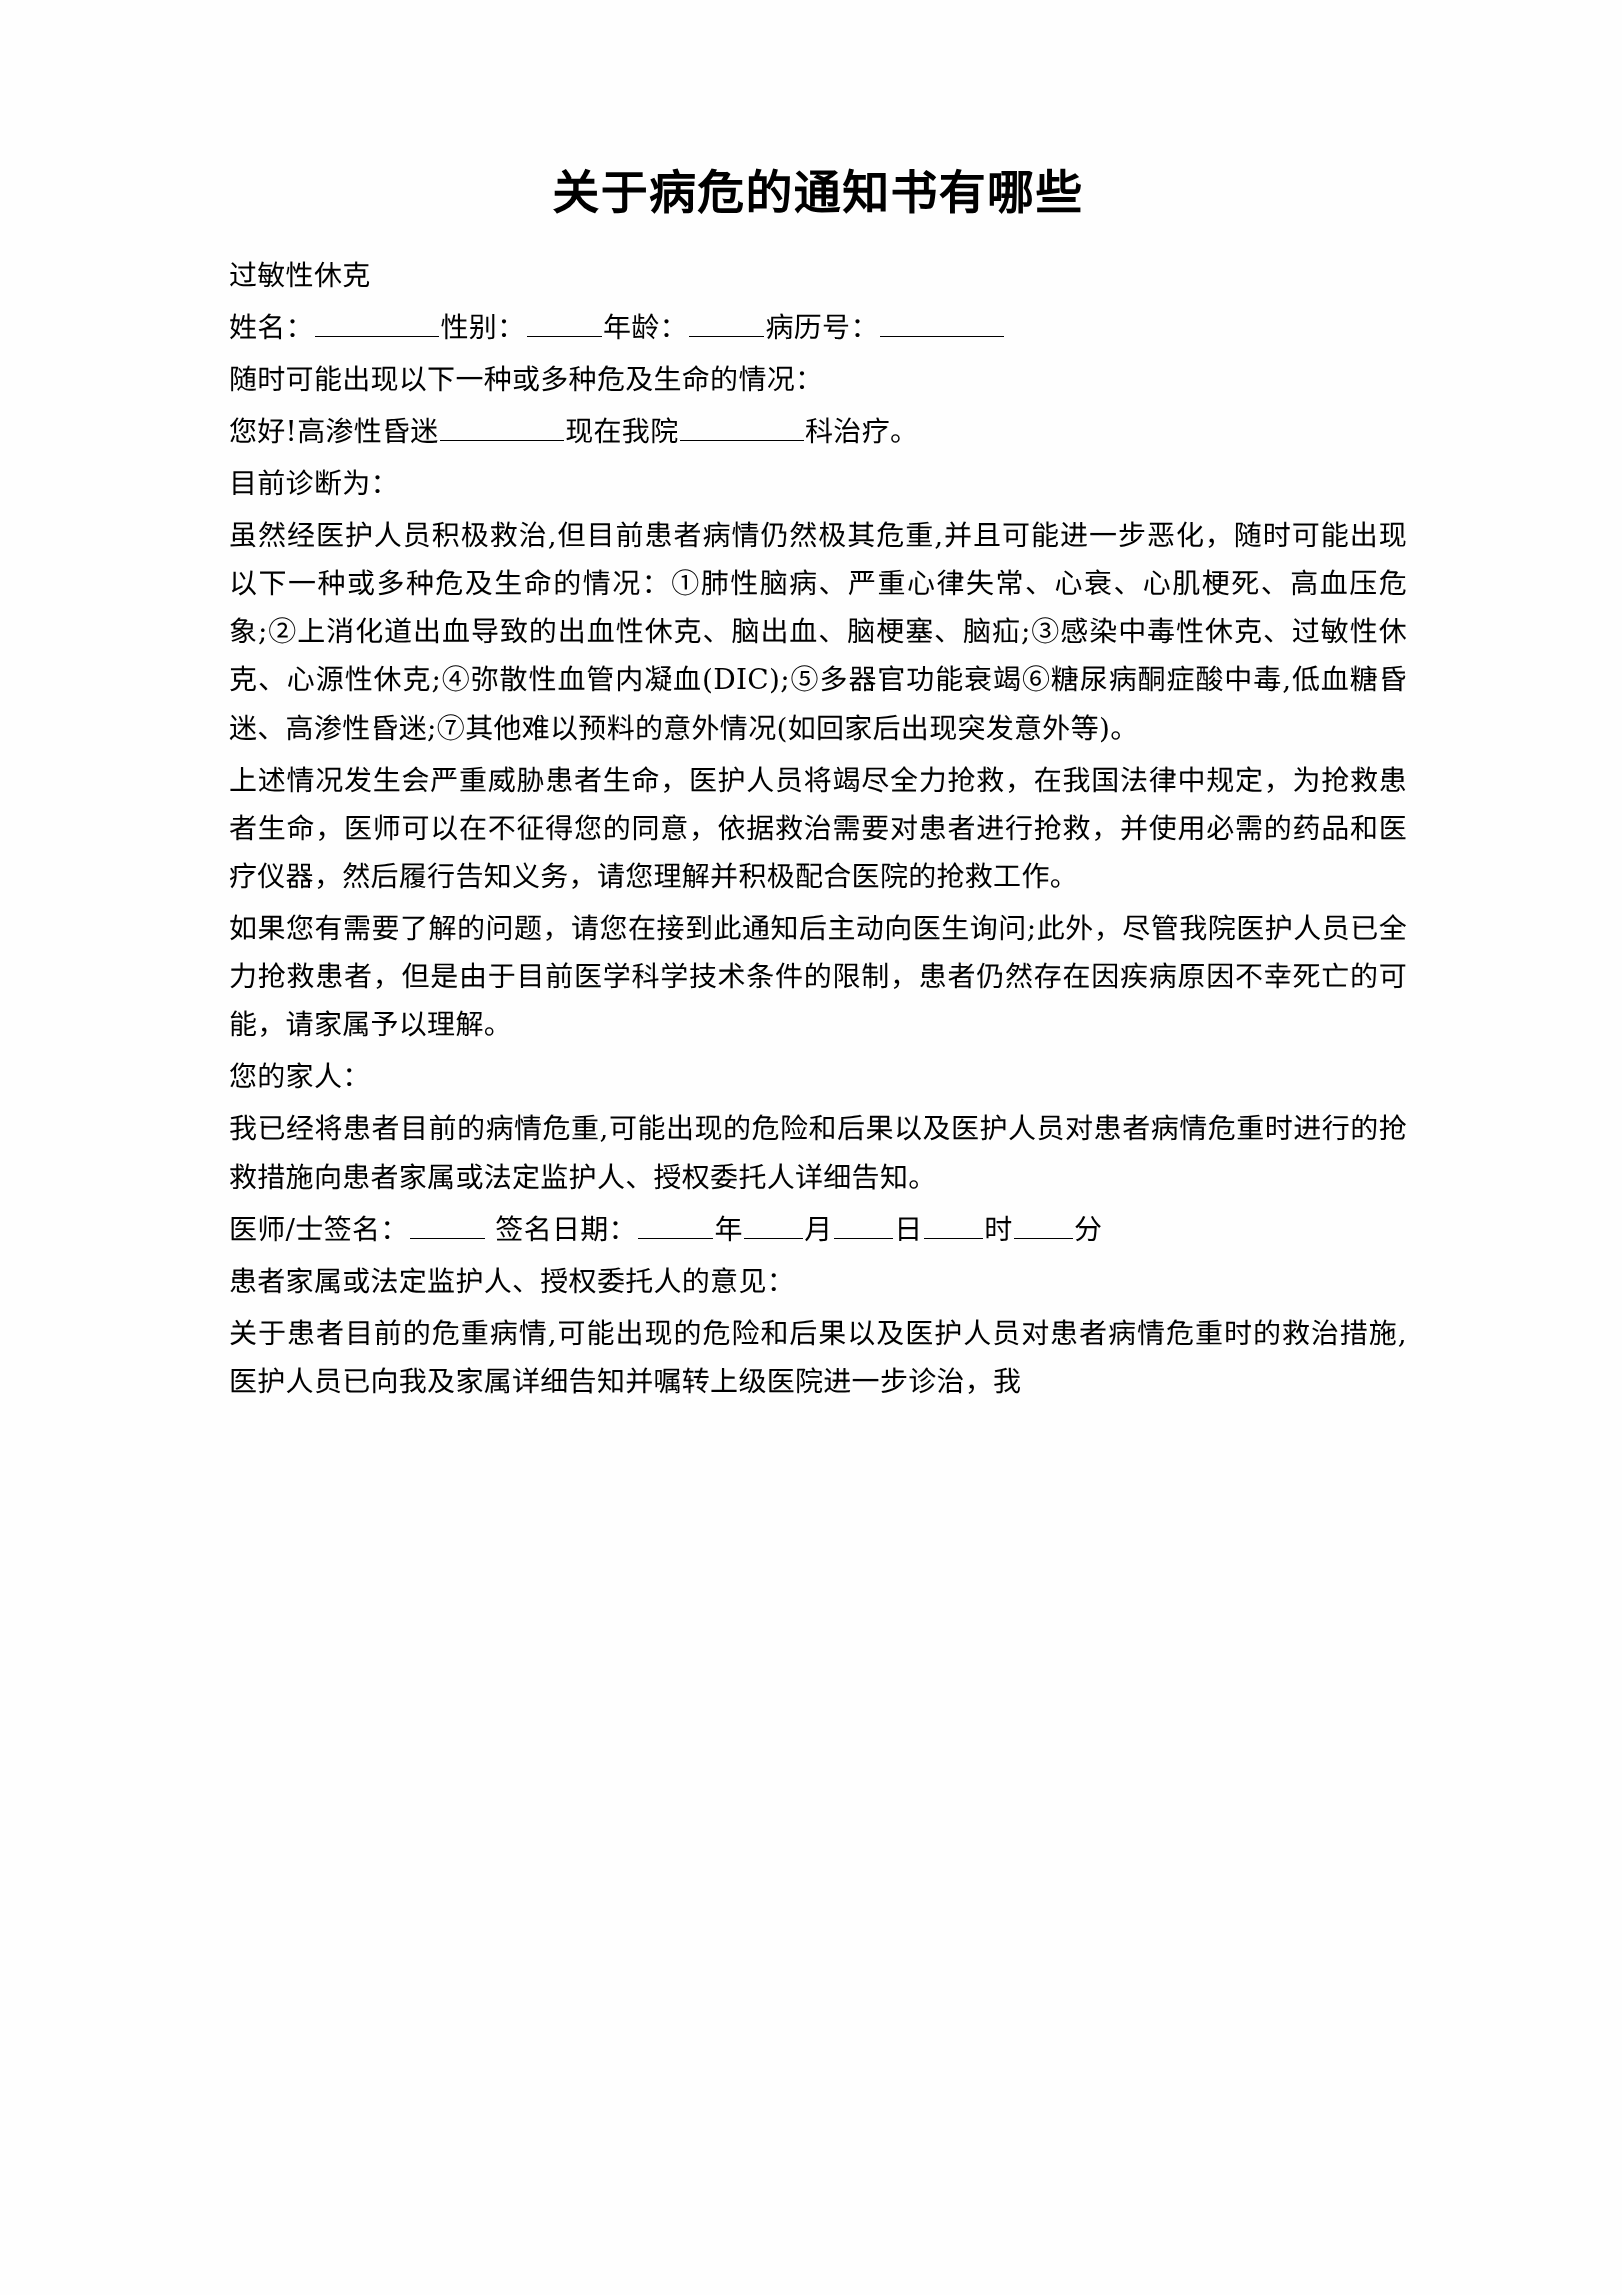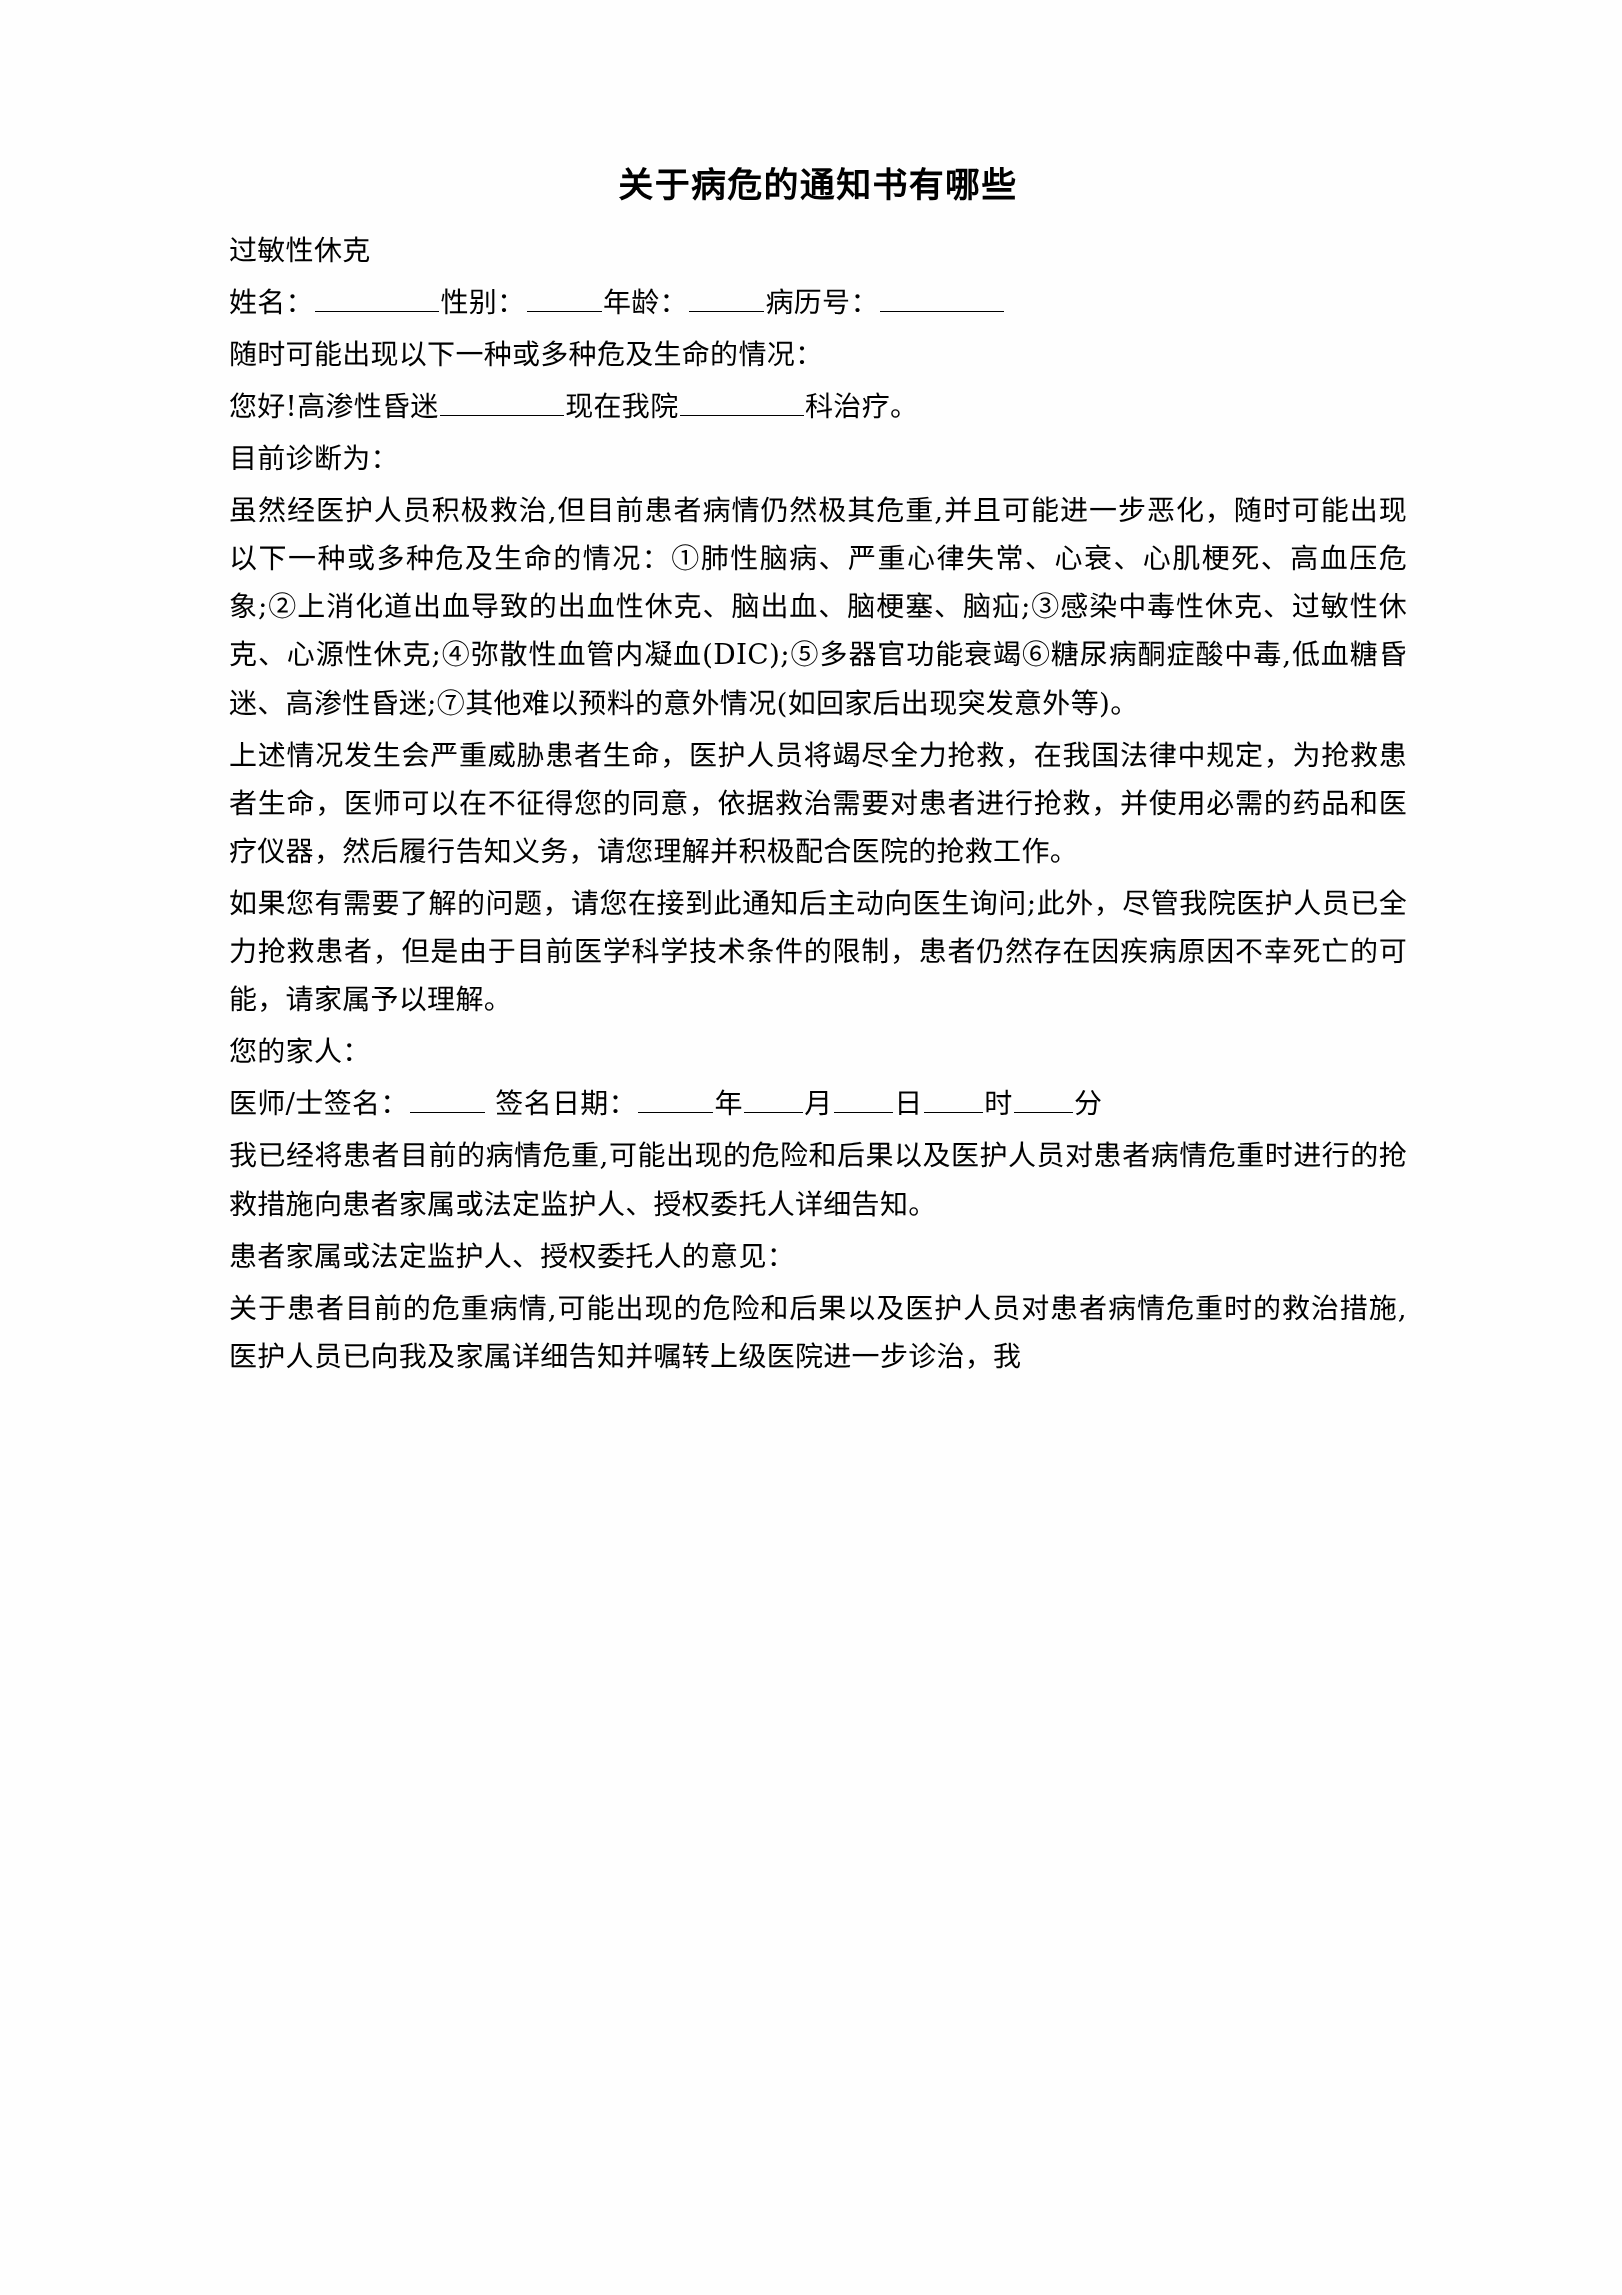--- a/index.html
+++ b/index.html
@@ -17,25 +17,25 @@
   }
   .page {
     box-sizing: border-box;
     width: 1623px;
     height: 2295px;
     padding: 164px 216px 0 229px;
     background: #fefefe;
     position: relative;
   }
   .doc-title {
-    font-size: 35px;
+    font-size: 47px;
     font-weight: bold;
     text-align: center;
     letter-spacing: 1.3px;
-    margin: 0 0 19px 0;
+    margin: 0 0 29px 0;
     line-height: 1.25;
     font-family: "DejaVu Sans", "Liberation Sans", sans-serif;
   }
   p.para {
     font-size: 28px;
     line-height: 1.72;
     margin: 0 0 3.9px 0;
     text-align: justify;
     text-justify: inter-ideograph;
     letter-spacing: 0.3px;
@@ -75,24 +75,24 @@
   <p class="para">目前诊断为：</p>
 
   <p class="para tight">虽然经医护人员积极救治,但目前患者病情仍然极其危重,并且可能进一步恶化，随时可能出现以下一种或多种危及生命的情况：①肺性脑病、严重心律失常、心衰、心肌梗死、高血压危象;②上消化道出血导致的出血性休克、脑出血、脑梗塞、脑疝;③感染中毒性休克、过敏性休克、心源性休克;④弥散性血管内凝血(DIC);⑤多器官功能衰竭⑥糖尿病酮症酸中毒,低血糖昏迷、高渗性昏迷;⑦其他难以预料的意外情况(如回家后出现突发意外等)。</p>
 
   <p class="para">上述情况发生会严重威胁患者生命，医护人员将竭尽全力抢救，在我国法律中规定，为抢救患者生命，医师可以在不征得您的同意，依据救治需要对患者进行抢救，并使用必需的药品和医疗仪器，然后履行告知义务，请您理解并积极配合医院的抢救工作。</p>
 
   <p class="para">如果您有需要了解的问题，请您在接到此通知后主动向医生询问;此外，尽管我院医护人员已全力抢救患者，但是由于目前医学科学技术条件的限制，患者仍然存在因疾病原因不幸死亡的可能，请家属予以理解。</p>
 
   <p class="para">您的家人：</p>
 
+  <p class="para">我已经将患者目前的病情危重,可能出现的危险和后果以及医护人员对患者病情危重时进行的抢救措施向患者家属或法定监护人、授权委托人详细告知。</p>
+
   <p class="para">
     <span>医师/士签名：</span><span class="blank b-md"></span>&nbsp;<span>签名日期：</span><span class="blank b-md"></span><span>年</span><span class="blank b-sm"></span><span>月</span><span class="blank b-sm"></span><span>日</span><span class="blank b-sm"></span><span>时</span><span class="blank b-sm"></span><span>分</span>
   </p>
-
-  <p class="para">我已经将患者目前的病情危重,可能出现的危险和后果以及医护人员对患者病情危重时进行的抢救措施向患者家属或法定监护人、授权委托人详细告知。</p>
 
   <p class="para">患者家属或法定监护人、授权委托人的意见：</p>
 
   <p class="para">关于患者目前的危重病情,可能出现的危险和后果以及医护人员对患者病情危重时的救治措施,医护人员已向我及家属详细告知并嘱转上级医院进一步诊治，我</p>
 
 </div>
 
 
 </body></html>

